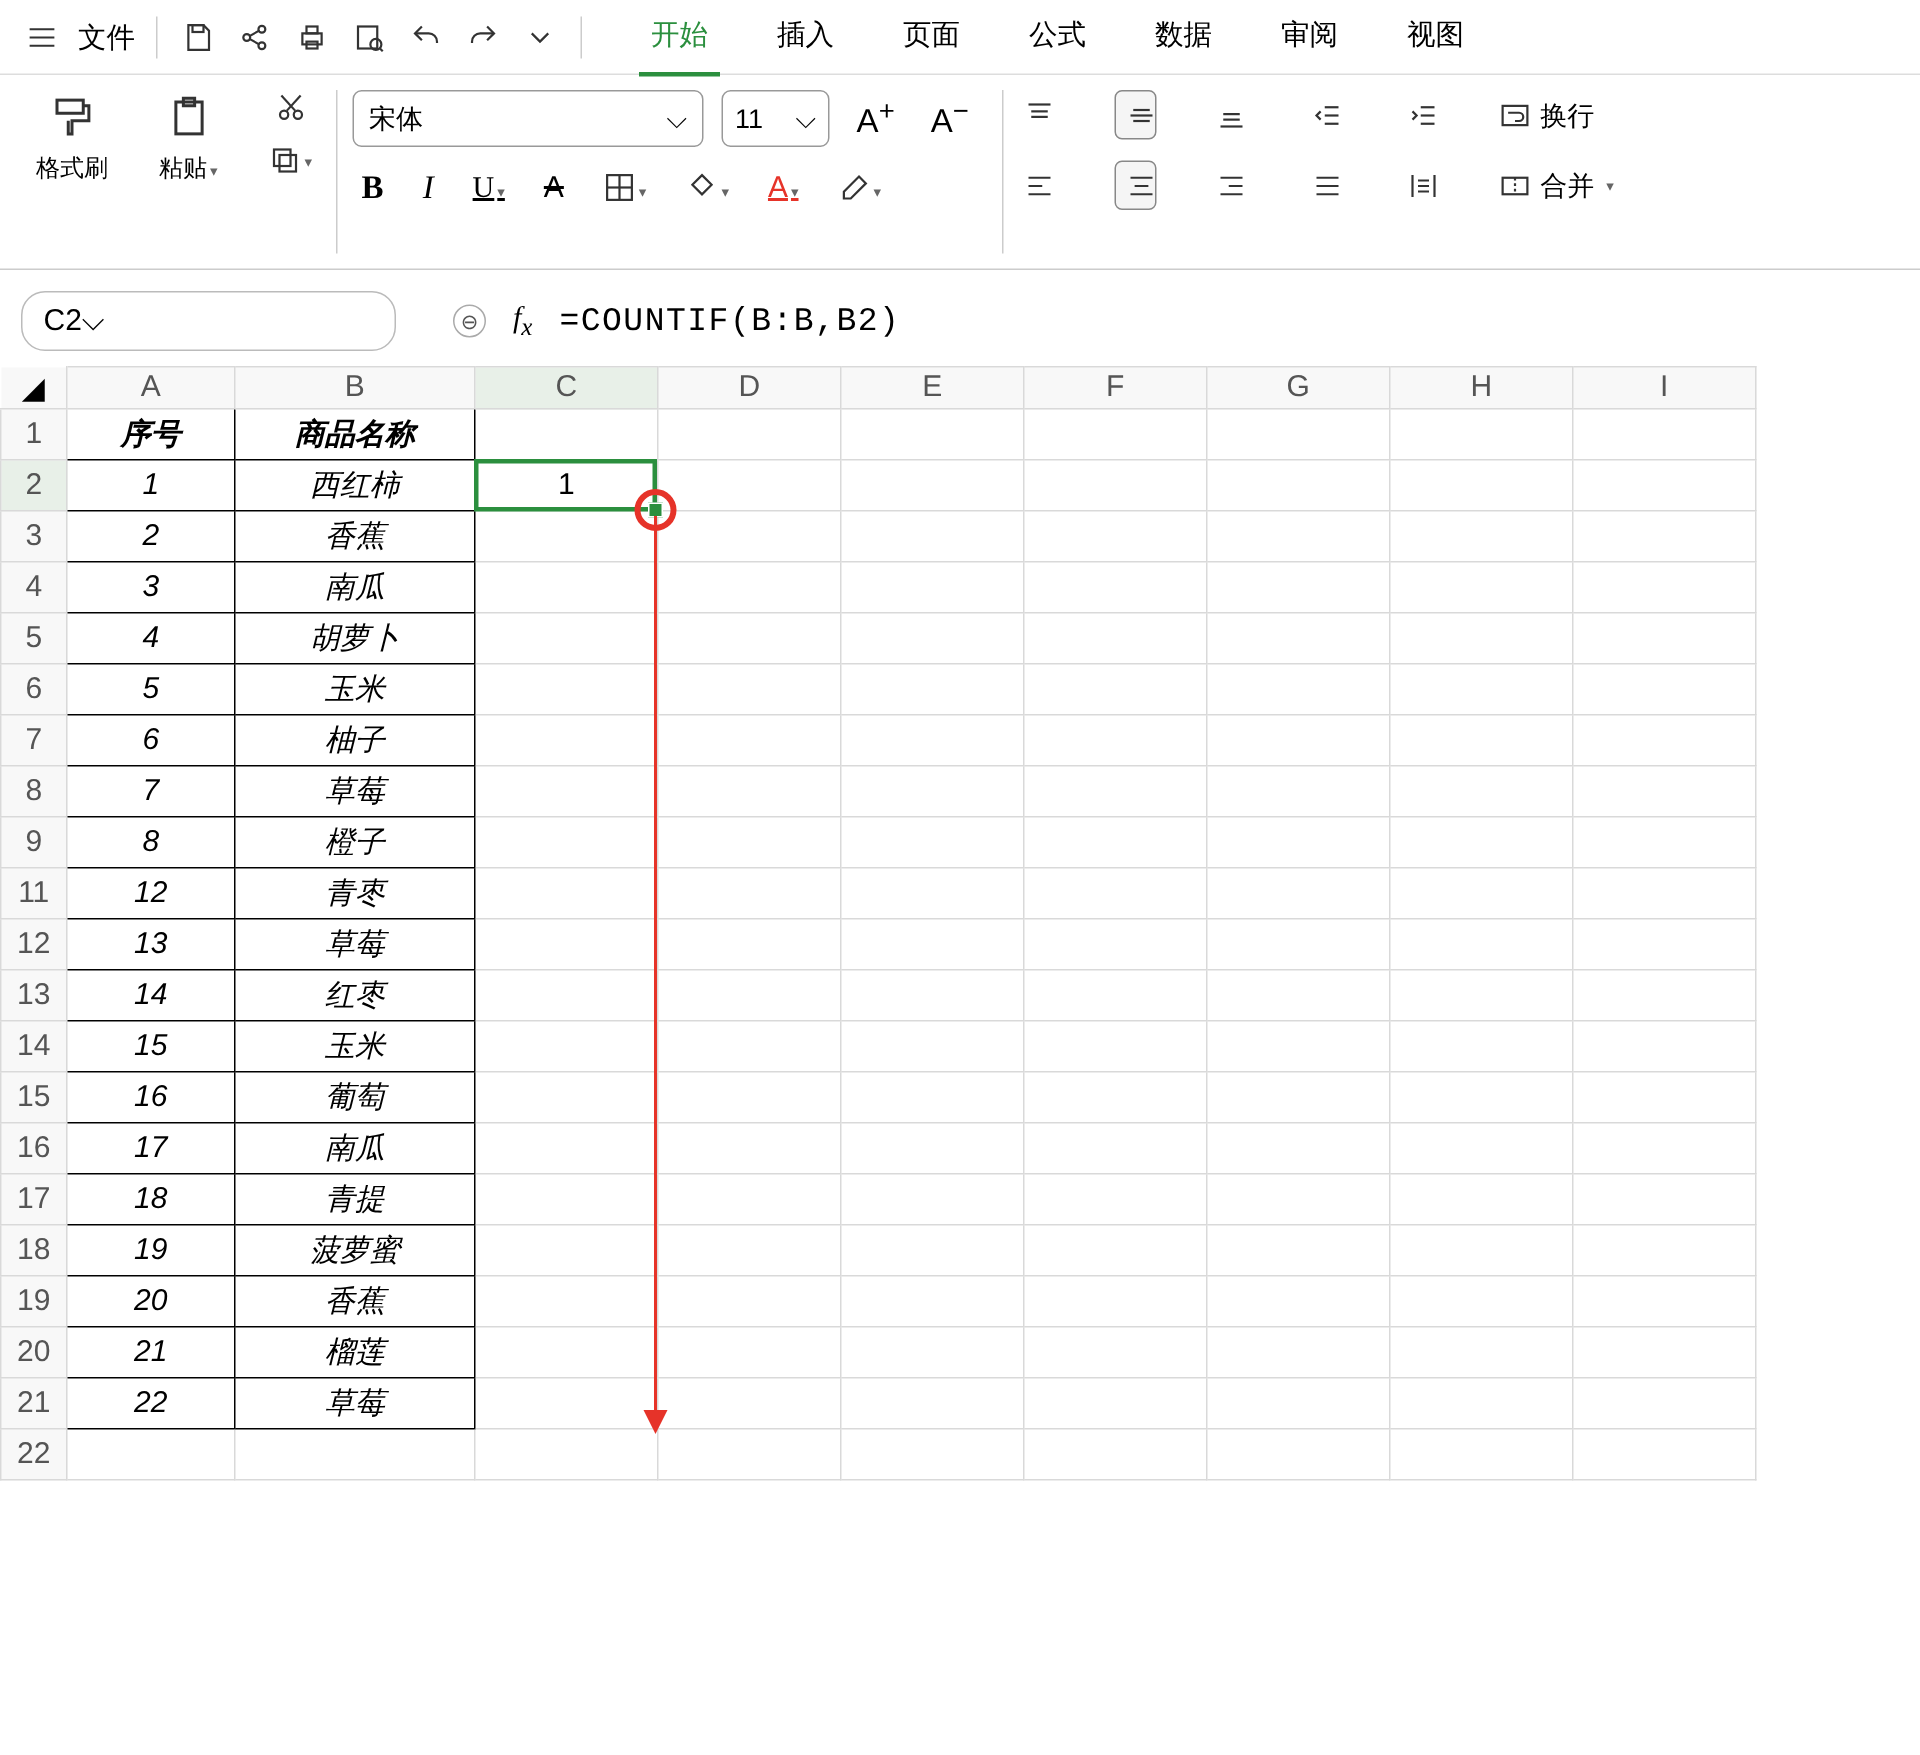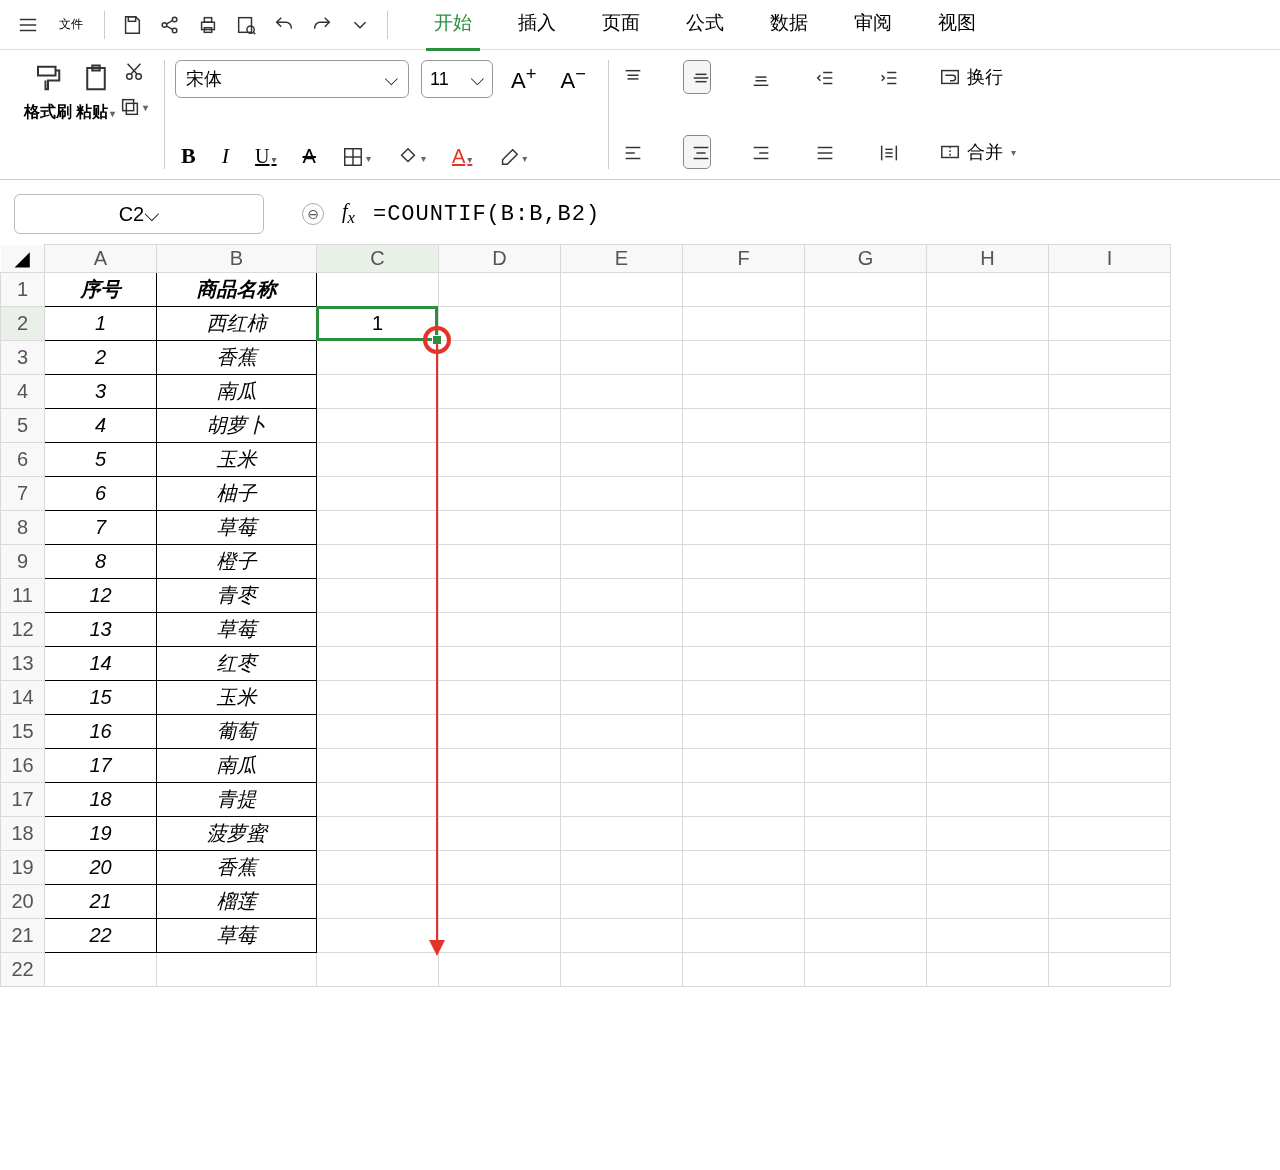--- a/index.html
+++ b/index.html
@@ -2,32 +2,32 @@
 <html><head>
 <meta charset="utf-8">
 <style>
   * { box-sizing: border-box; margin: 0; padding: 0; }
   body { font-family: "Microsoft YaHei", Arial, sans-serif; background: #fff; width: 1280px; height: 1170px; overflow: hidden; position: relative; }
   
   
   .menubar { height: 50px; display: flex; align-items: center; border-bottom: 1px solid #ddd; padding: 0 10px; gap: 0; }
   .menubar .mi { display: flex; align-items: center; justify-content: center; height: 100%; cursor: pointer; }
   .menubar .hamburger { width: 36px; }
-  .menubar .file { width: 50px; font-size: 12px; }
+  .menubar .file { width: 50px; font-size: 19px; }
   .menubar .sep { width: 1px; height: 28px; background: #ccc; margin: 0 8px; }
   .menubar .ticon { width: 38px; font-size: 20px; color: #333; }
   .menubar .tabs { display: flex; gap: 30px; margin-left: 30px; }
   .menubar .tab { font-size: 19px; padding: 12px 8px; }
   .menubar .tab.active { color: #2b8f3e; border-bottom: 3px solid #2b8f3e; font-weight: 500; }
   
   
   .ribbon { height: 130px; border-bottom: 1px solid #ccc; padding: 10px 14px; display: flex; }
-  .rgroup { border-right: 1px solid #ccc; padding: 0 16px 0 10px; display: flex; flex-direction: column; justify-content: space-between; }
+  .rgroup { border-right: 1px solid #ccc; padding: 0 16px 0 10px; display: flex; flex-direction: column; justify-content: flex-start; }
   .rgroup:last-child { border-right: none; }
-  .rg1 { display: flex; gap: 4px; font-weight: bold; }
+  .rg1 { display: flex; gap: 34px; }
   .rg1 .col { display: flex; flex-direction: column; align-items: center; gap: 6px; }
   .rg1 .bigicon { font-size: 26px; height: 36px; display: flex; align-items: center; }
   .rg1 .lbl { font-size: 16px; }
   .rg1 .col2 { display:flex; flex-direction:column; gap:14px; align-items:center;}
   
   .fontgroup { gap: 14px; }
   .fontrow1 { display: flex; gap: 12px; align-items: center; }
   .fontsel { width: 234px; height: 38px; border: 1px solid #999; border-radius: 6px; display: flex; align-items: center; padding: 0 10px; justify-content: space-between; font-size: 18px; }
   .sizesel { width: 72px; height: 38px; border: 1px solid #999; border-radius: 6px; display: flex; align-items: center; padding: 0 8px; justify-content: space-between; font-size: 18px; }
   .fontrow1 .fsize-btn { font-size: 22px; padding: 0 6px; }
@@ -39,21 +39,21 @@
   .dropdown-caret { font-size: 10px; color: #666; margin-left: 2px; }
   
   .aligngroup { gap: 14px; }
   .alignrow { display: flex; gap: 36px; align-items: center; }
   .alignrow .ai { font-size: 20px; width: 28px; text-align: center; }
   .alignrow .aibox { border: 1px solid #888; border-radius: 5px; padding: 4px 6px; background:#f5f5f5; }
   .wrapbtn { display: flex; align-items: center; gap: 6px; font-size: 18px; }
   
   
   .fxrow { height: 48px; display: flex; align-items: center; padding: 6px 14px; gap: 18px; margin-top: 10px; margin-bottom: 6px;}
-  .namebox { width: 250px; height: 40px; border: 1px solid #bbb; border-radius: 6px; display: flex; align-items: center; justify-content: center; padding: 0 14px; font-size: 20px; }
+  .namebox { width: 250px; height: 40px; border: 1px solid #bbb; border-radius: 16px; display: flex; align-items: center; justify-content: flex-start; padding: 0 14px; font-size: 20px; }
   .fxbar { flex: 1; height: 40px; display: flex; align-items: center; gap: 18px; font-size: 20px; padding-left: 20px; }
   .fxbar .expand { font-size: 18px; color: #555; border:1px solid #aaa; border-radius:50%; width:22px; height:22px; display:flex; align-items:center; justify-content:center; font-size:14px;}
   .fxbar .fx { font-style: italic; font-family: serif; }
   .fxbar .formula { font-family: "Courier New", monospace; font-size: 22px; letter-spacing: 1px; }
   
   
   .gridwrap { position: relative; }
   .grid { border-collapse: collapse; table-layout: fixed; }
   .grid td, .grid th { border: 1px solid #d9d9d9; height: 34px; text-align: center; font-size: 20px; font-weight: normal; }
   .grid .corner { width: 44px; height: 28px; background: #f8f8f8; border-left:none; border-top:none;}

